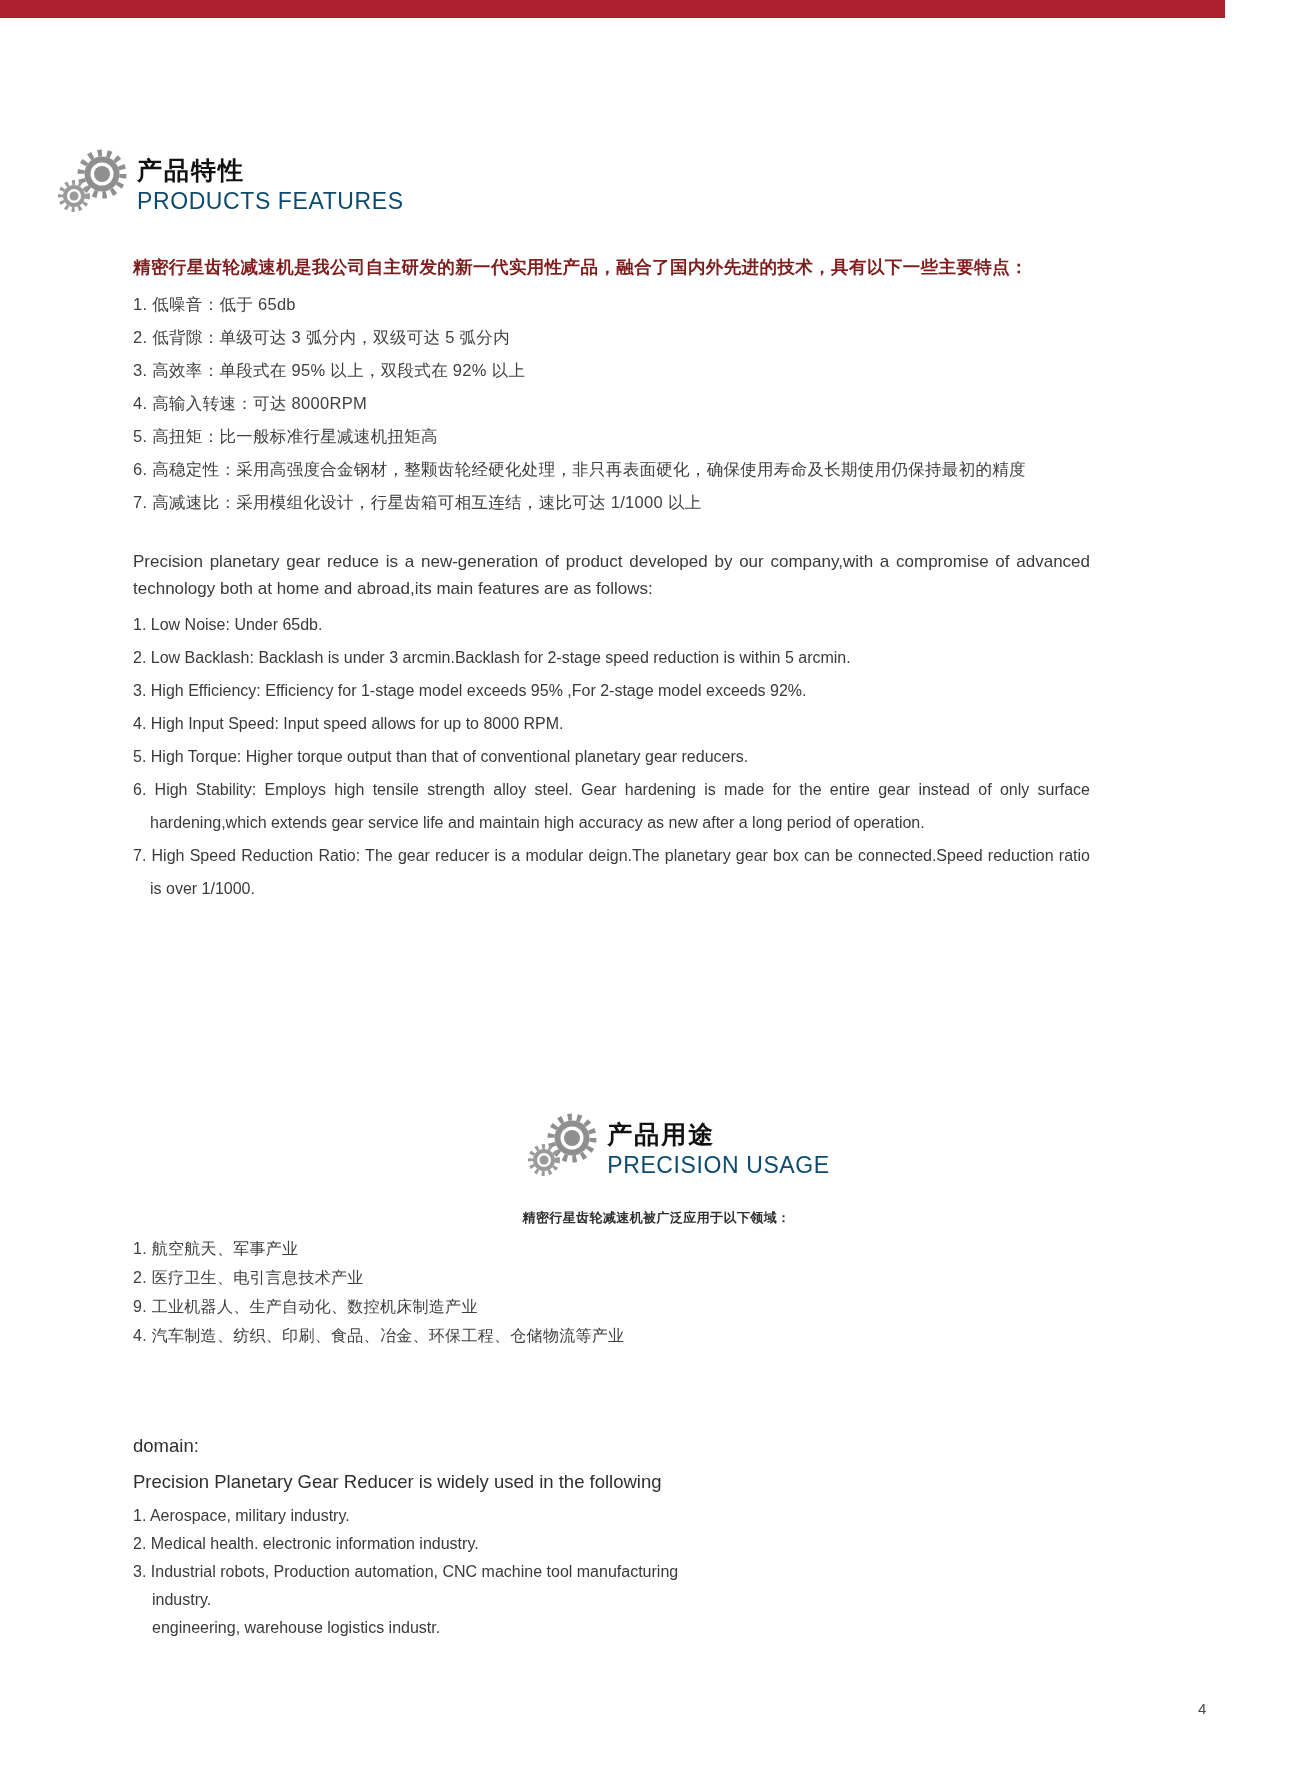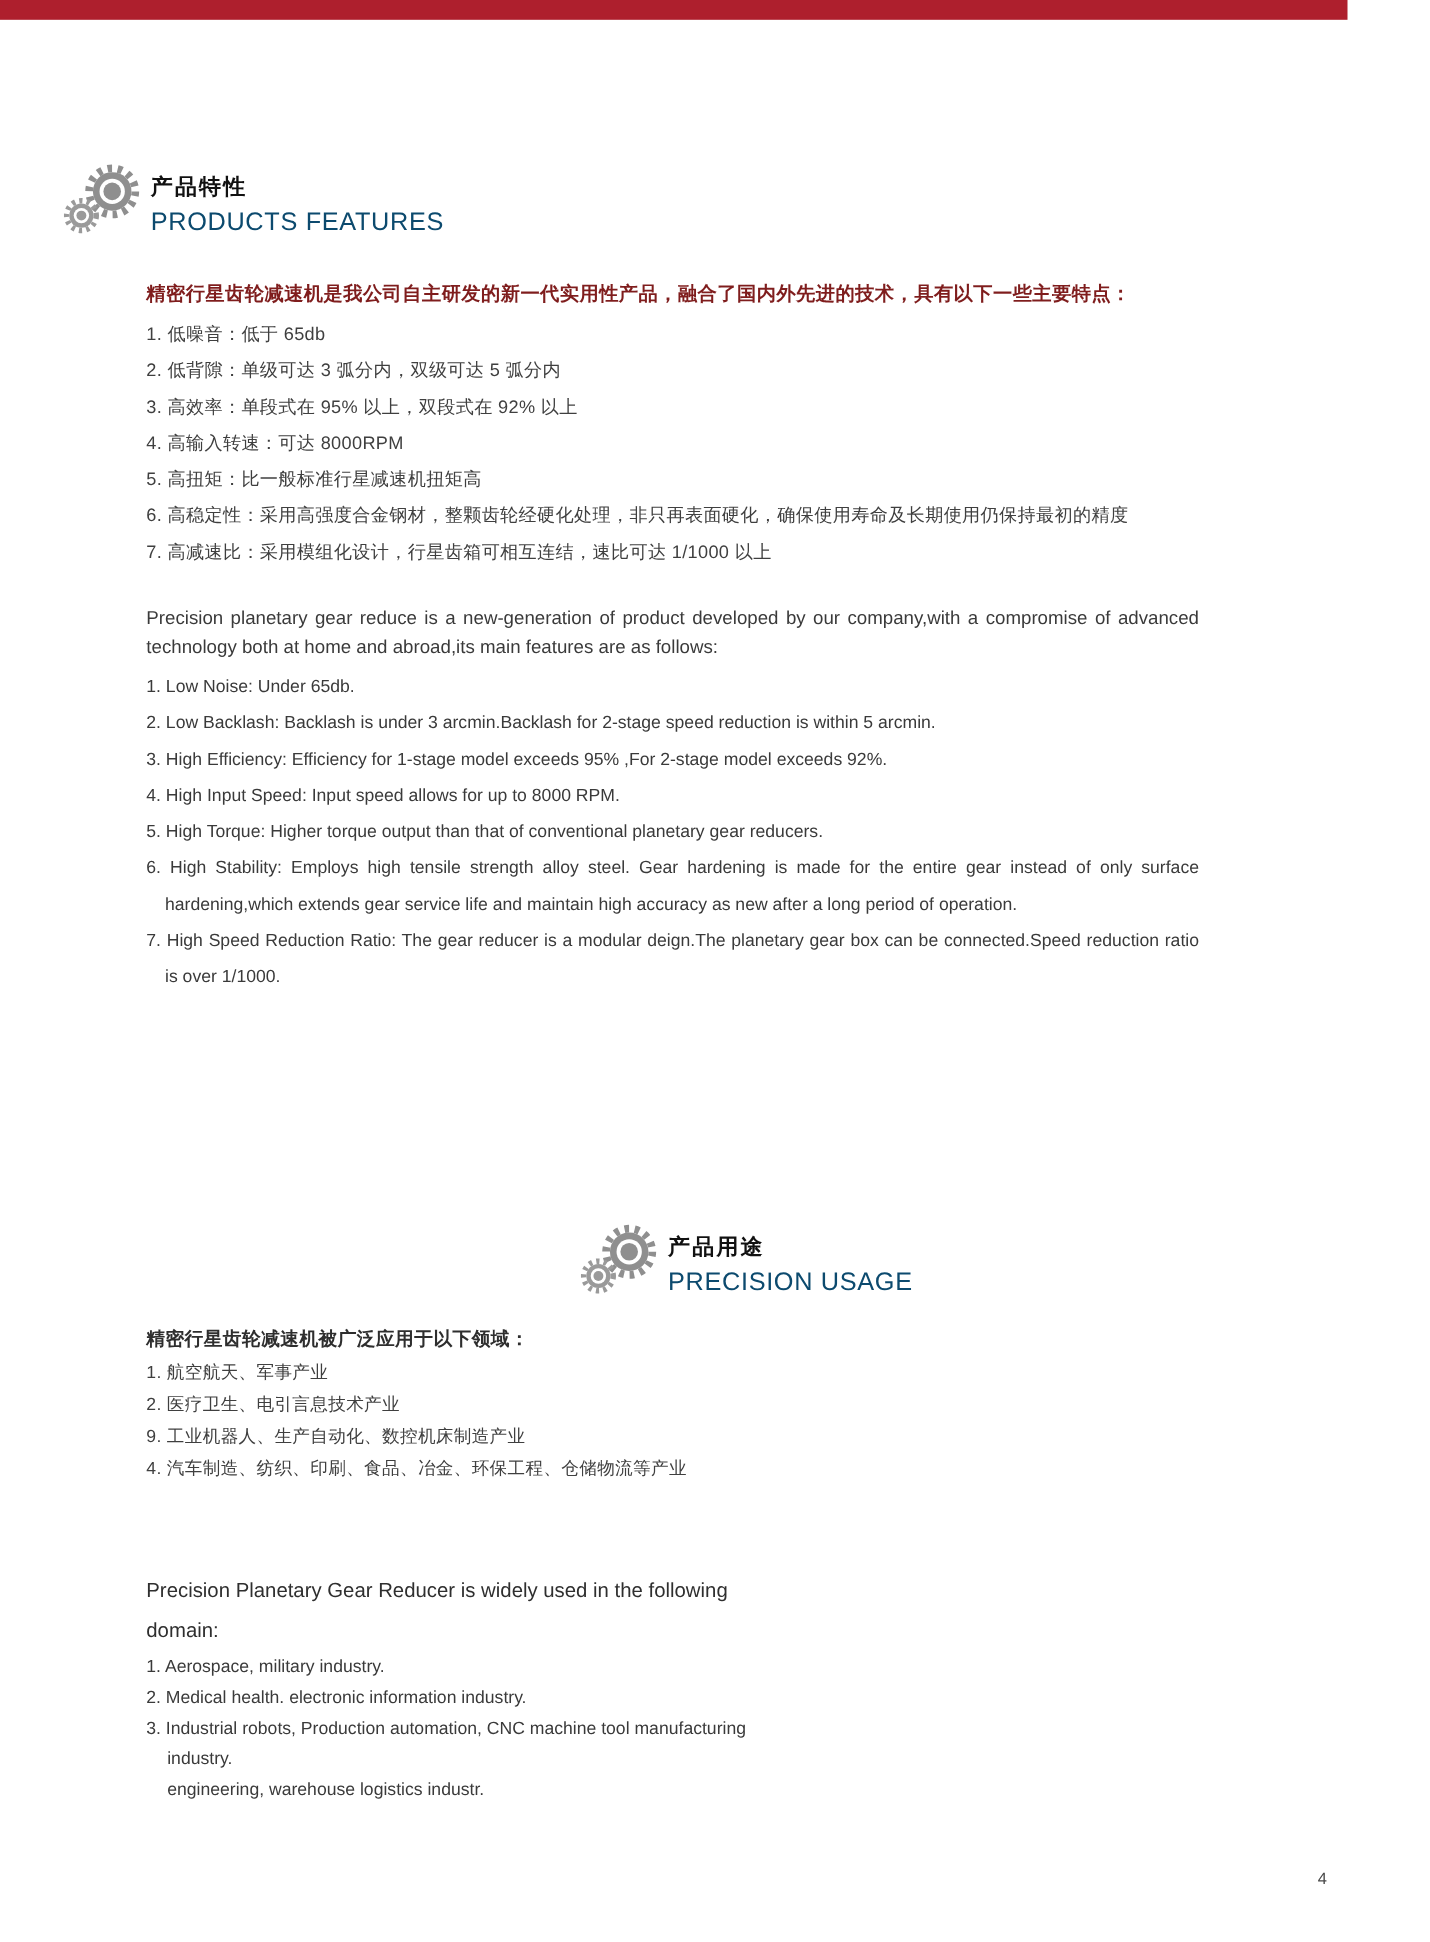--- a/index.html
+++ b/index.html
@@ -16,21 +16,21 @@
     width:1225px;height:18px;
     background:#ae1f2d;
   }
   .content{margin:0 0 0 133px;width:1047px;}
 
   
   .sec-header{display:flex;align-items:flex-start;margin-left:58px;}
   .sec-header .gearbox{width:76px;height:76px;flex:0 0 auto;}
   .sec-titles{margin-left:3px;padding-top:6px;}
   .title-zh{
-    margin:0;font-size:20px;line-height:32px;font-weight:bold;
+    margin:0;font-size:25px;line-height:32px;font-weight:bold;
     color:#111111;letter-spacing:2px;
   }
   .title-en{
     margin:0;font-size:23px;line-height:30px;font-weight:normal;
     color:#0c4a6e;letter-spacing:0.6px;
   }
   .hdr1{margin-top:148px;}
   .hdr2{margin-top:207px;justify-content:center;}
 
   
@@ -47,22 +47,22 @@
     text-align:justify;
   }
   .en-list p{
     margin:0;font-size:16px;line-height:33px;color:#3a3a3a;
     text-align:justify;
     text-indent:-17px;padding-left:17px;
   }
 
   
   .zh-intro2{
-    margin:17px 0 3px 0;font-size:17px;font-weight:bold;color:#2e2e2e;
-    line-height:26px;letter-spacing:0.4px;
+    margin:17px 0 3px 0;font-size:13px;font-weight:bold;color:#2e2e2e;
+    line-height:26px;letter-spacing:0.4px;text-align:center;
   }
   .zh-list2 p{margin:0;font-size:16px;line-height:29px;color:#3f3f3f;letter-spacing:0.3px;}
 
   .en-intro2{margin:78px 0 2px 0;}
   .en-intro2 div{font-size:18.5px;line-height:36px;color:#2f2f2f;}
   .en-list2{margin-top:2px;}
   .en-list2 div{font-size:16px;line-height:28px;color:#3a3a3a;}
   .en-list2 .cont{padding-left:19px;}
 
   .page-num{
@@ -158,22 +158,22 @@
       <p class="zh-intro2">精密行星齿轮减速机被广泛应用于以下领域：</p>
 
       <div class="zh-list2">
         <p>1. 航空航天、军事产业</p>
         <p>2. 医疗卫生、电引言息技术产业</p>
         <p>9. 工业机器人、生产自动化、数控机床制造产业</p>
         <p>4. 汽车制造、纺织、印刷、食品、冶金、环保工程、仓储物流等产业</p>
       </div>
 
       <div class="en-intro2">
+        <div>domain:</div>
         <div>Precision Planetary Gear Reducer is widely used in the following</div>
-        <div>domain:</div>
       </div>
 
       <div class="en-list2">
         <div>1. Aerospace, military industry.</div>
         <div>2. Medical health. electronic information industry.</div>
         <div>3. Industrial robots, Production automation, CNC machine tool manufacturing</div>
         <div class="cont">industry.</div>
         <div class="cont">engineering, warehouse logistics industr.</div>
       </div>
     </div>

